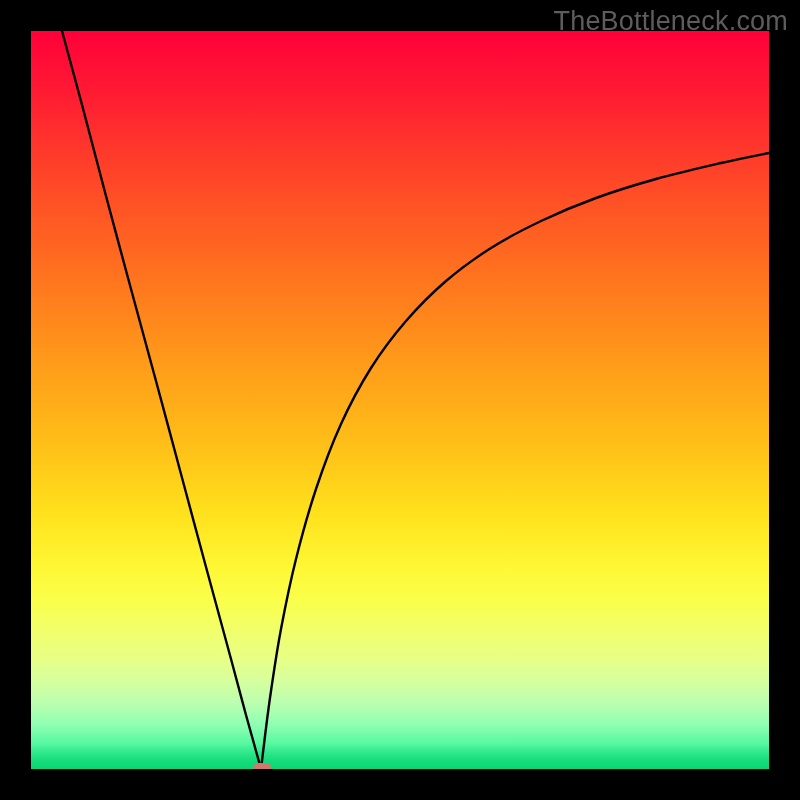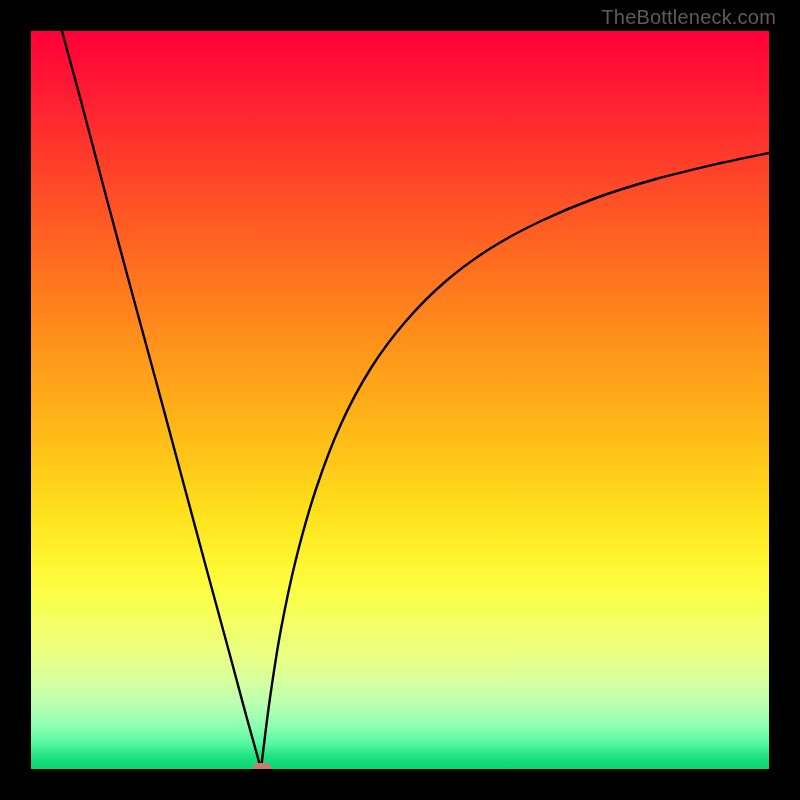--- a/index.html
+++ b/index.html
@@ -46,23 +46,23 @@
       #8fffb2 94%,
       #57f9a2 96.5%,
       #28e588 98%,
       #14db7a 99%,
       #0bd673 100%
     );
   }
   .watermark {
     position: absolute;
     top: 6px;
-    right: 24px;
+    right: 12px;
     color: #5d5d5d;
-    font-size: 20px;
+    font-size: 27px;
     font-weight: 500;
     letter-spacing: 0.2px;
     user-select: none;
   }
   svg.curve {
     position: absolute;
     inset: 0;
   }
   .marker {
     position: absolute;

